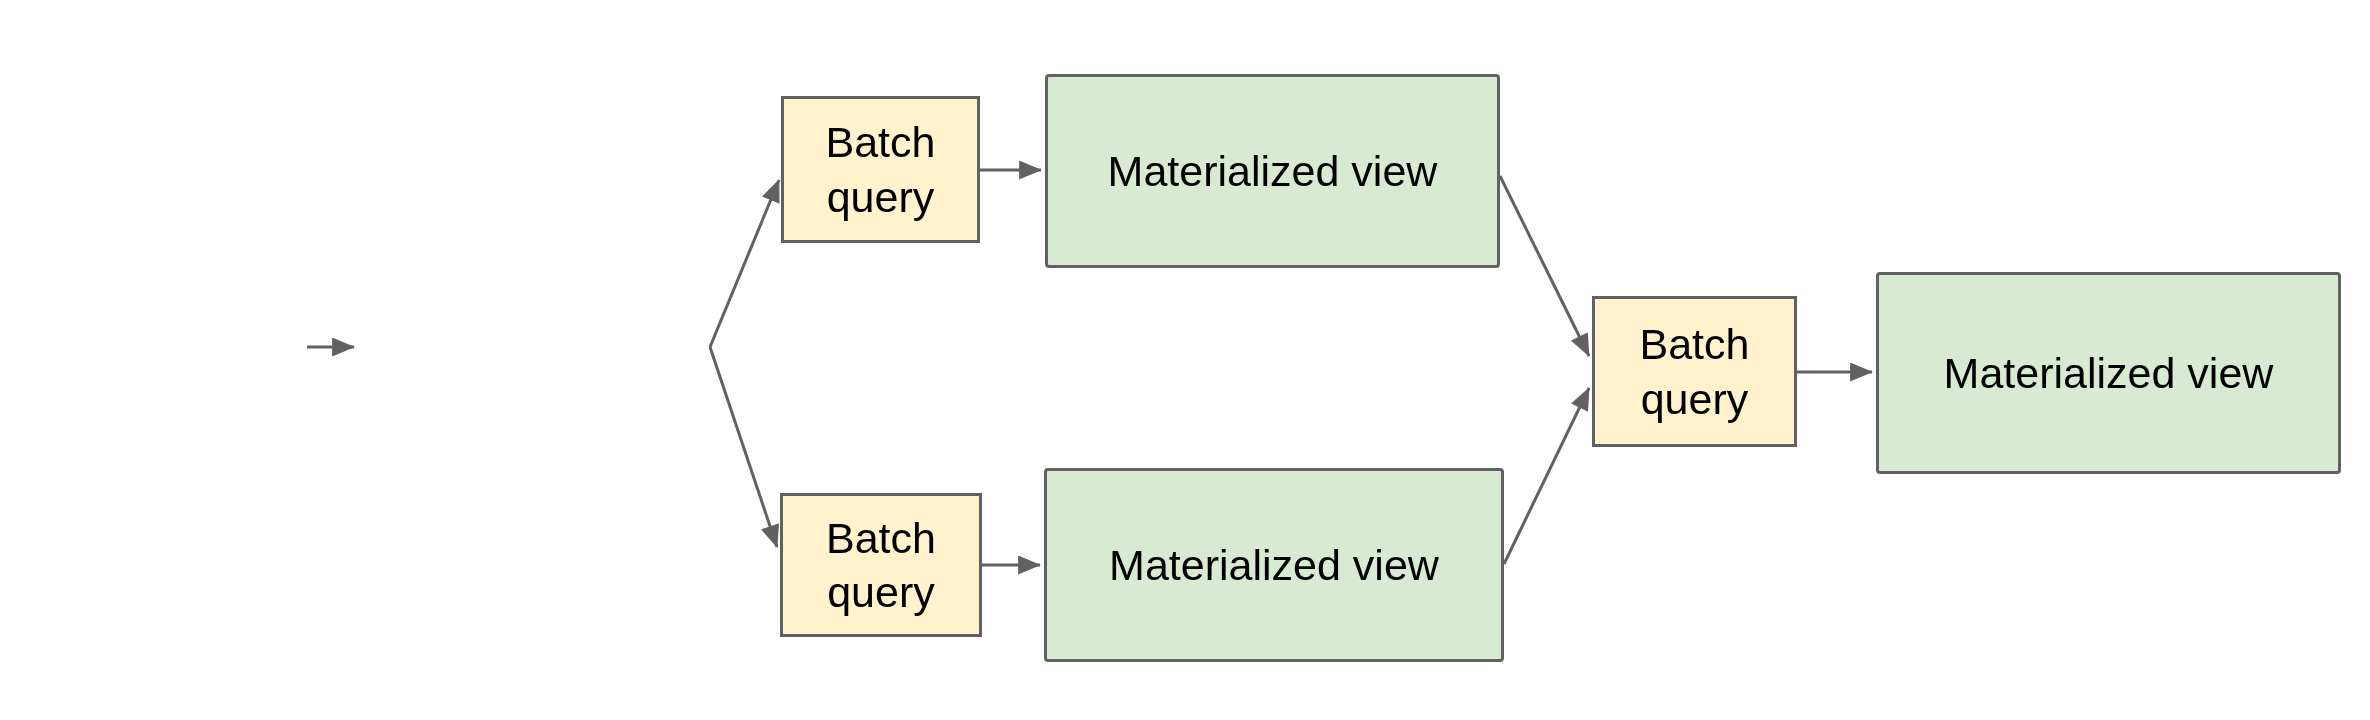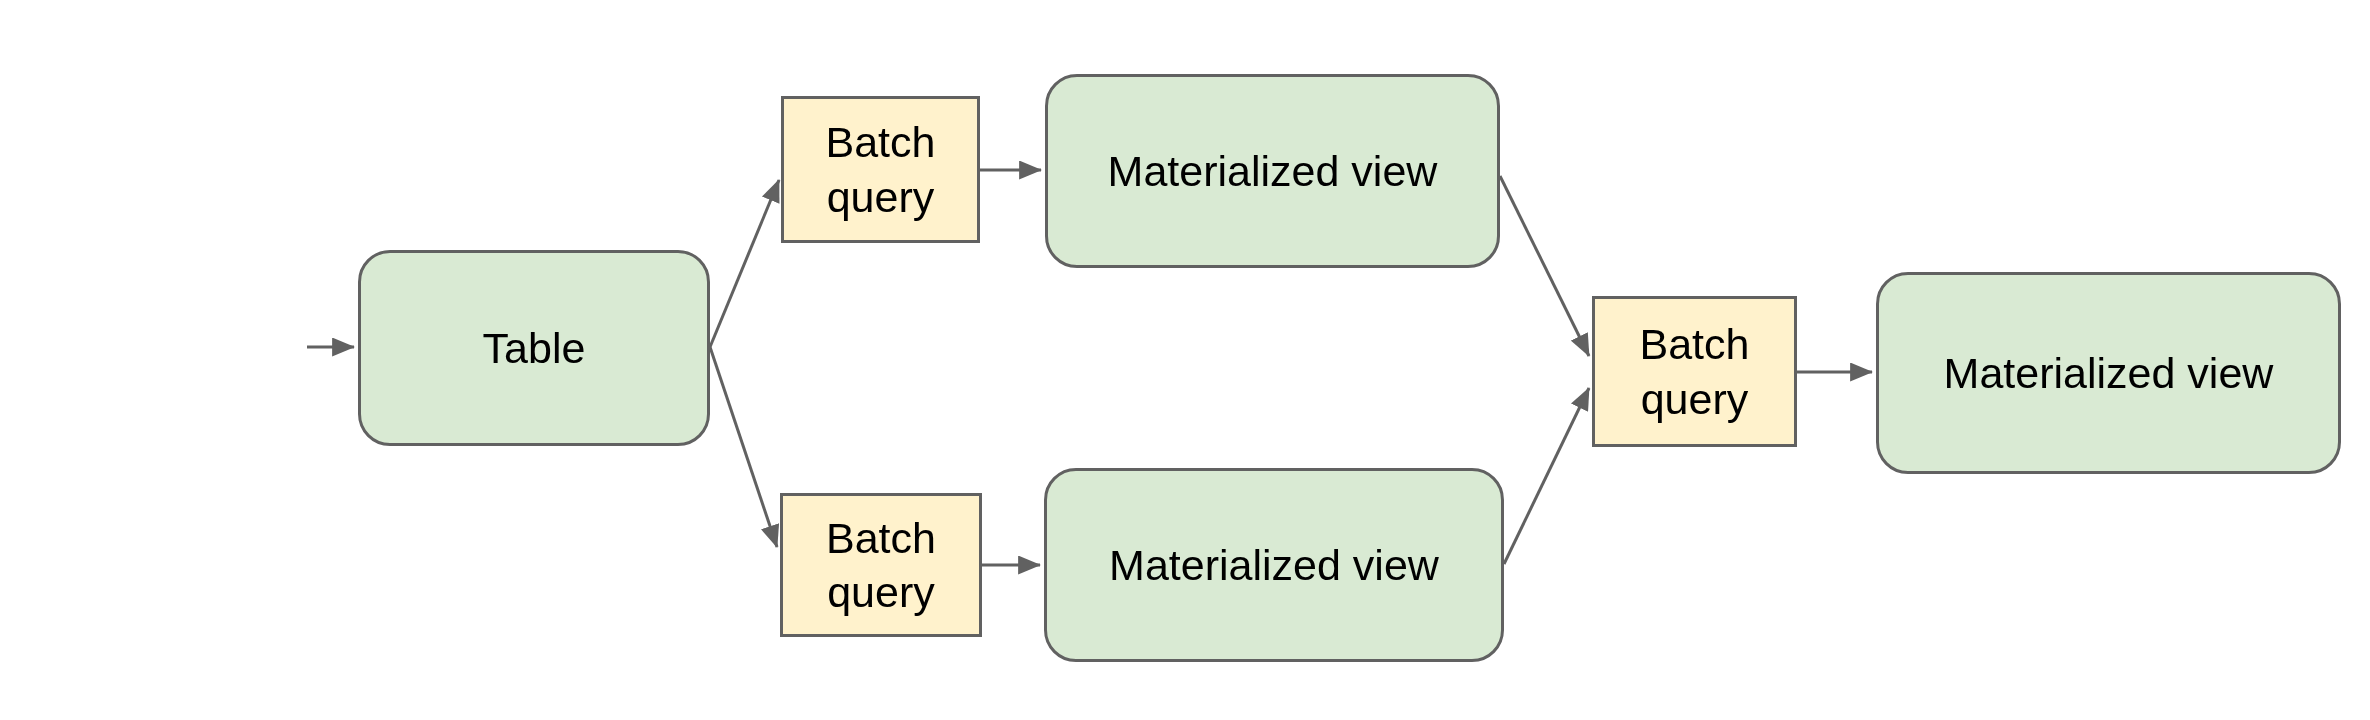--- a/index.html
+++ b/index.html
@@ -42,21 +42,21 @@
     color: var(--text, #000000);
     font-size: 43px;
     line-height: 1.26;
     padding: 0 18px;
   }
   .node--query {
     background: var(--process-fill, #fff2cc);
   }
   .node--store {
     background: var(--store-fill, #d9ead3);
-    border-radius: 32px;
+    border-radius: 4px;
   }
   .node .label {
     display: block;
   }
 </style>
 </head>
 <body>
 
 <div class="canvas">
 
@@ -70,23 +70,20 @@
     <line class="edge" x1="710" y1="347" x2="779" y2="180" marker-end="url(#arrowhead)"></line>
     <line class="edge" x1="710" y1="347" x2="777" y2="547" marker-end="url(#arrowhead)"></line>
     <line class="edge" x1="980" y1="170" x2="1041" y2="170" marker-end="url(#arrowhead)"></line>
     <line class="edge" x1="982" y1="565" x2="1040" y2="565" marker-end="url(#arrowhead)"></line>
     <line class="edge" x1="1500" y1="176" x2="1589" y2="356" marker-end="url(#arrowhead)"></line>
     <line class="edge" x1="1504" y1="564" x2="1589" y2="388" marker-end="url(#arrowhead)"></line>
     <line class="edge" x1="1797" y1="372" x2="1872" y2="372" marker-end="url(#arrowhead)"></line>
   </svg>
 
 
-  <div class="node node--store" style="left:358px; top:250px; width:352px; height:196px;">
-    <span class="label">Table</span>
-  </div>
 
   <div class="node node--query" style="left:781px; top:96px; width:199px; height:147px;">
     <span class="label">Batch query</span>
   </div>
 
   <div class="node node--store" style="left:1045px; top:74px; width:455px; height:194px;">
     <span class="label">Materialized view</span>
   </div>
 
   <div class="node node--query" style="left:780px; top:493px; width:202px; height:144px;">

